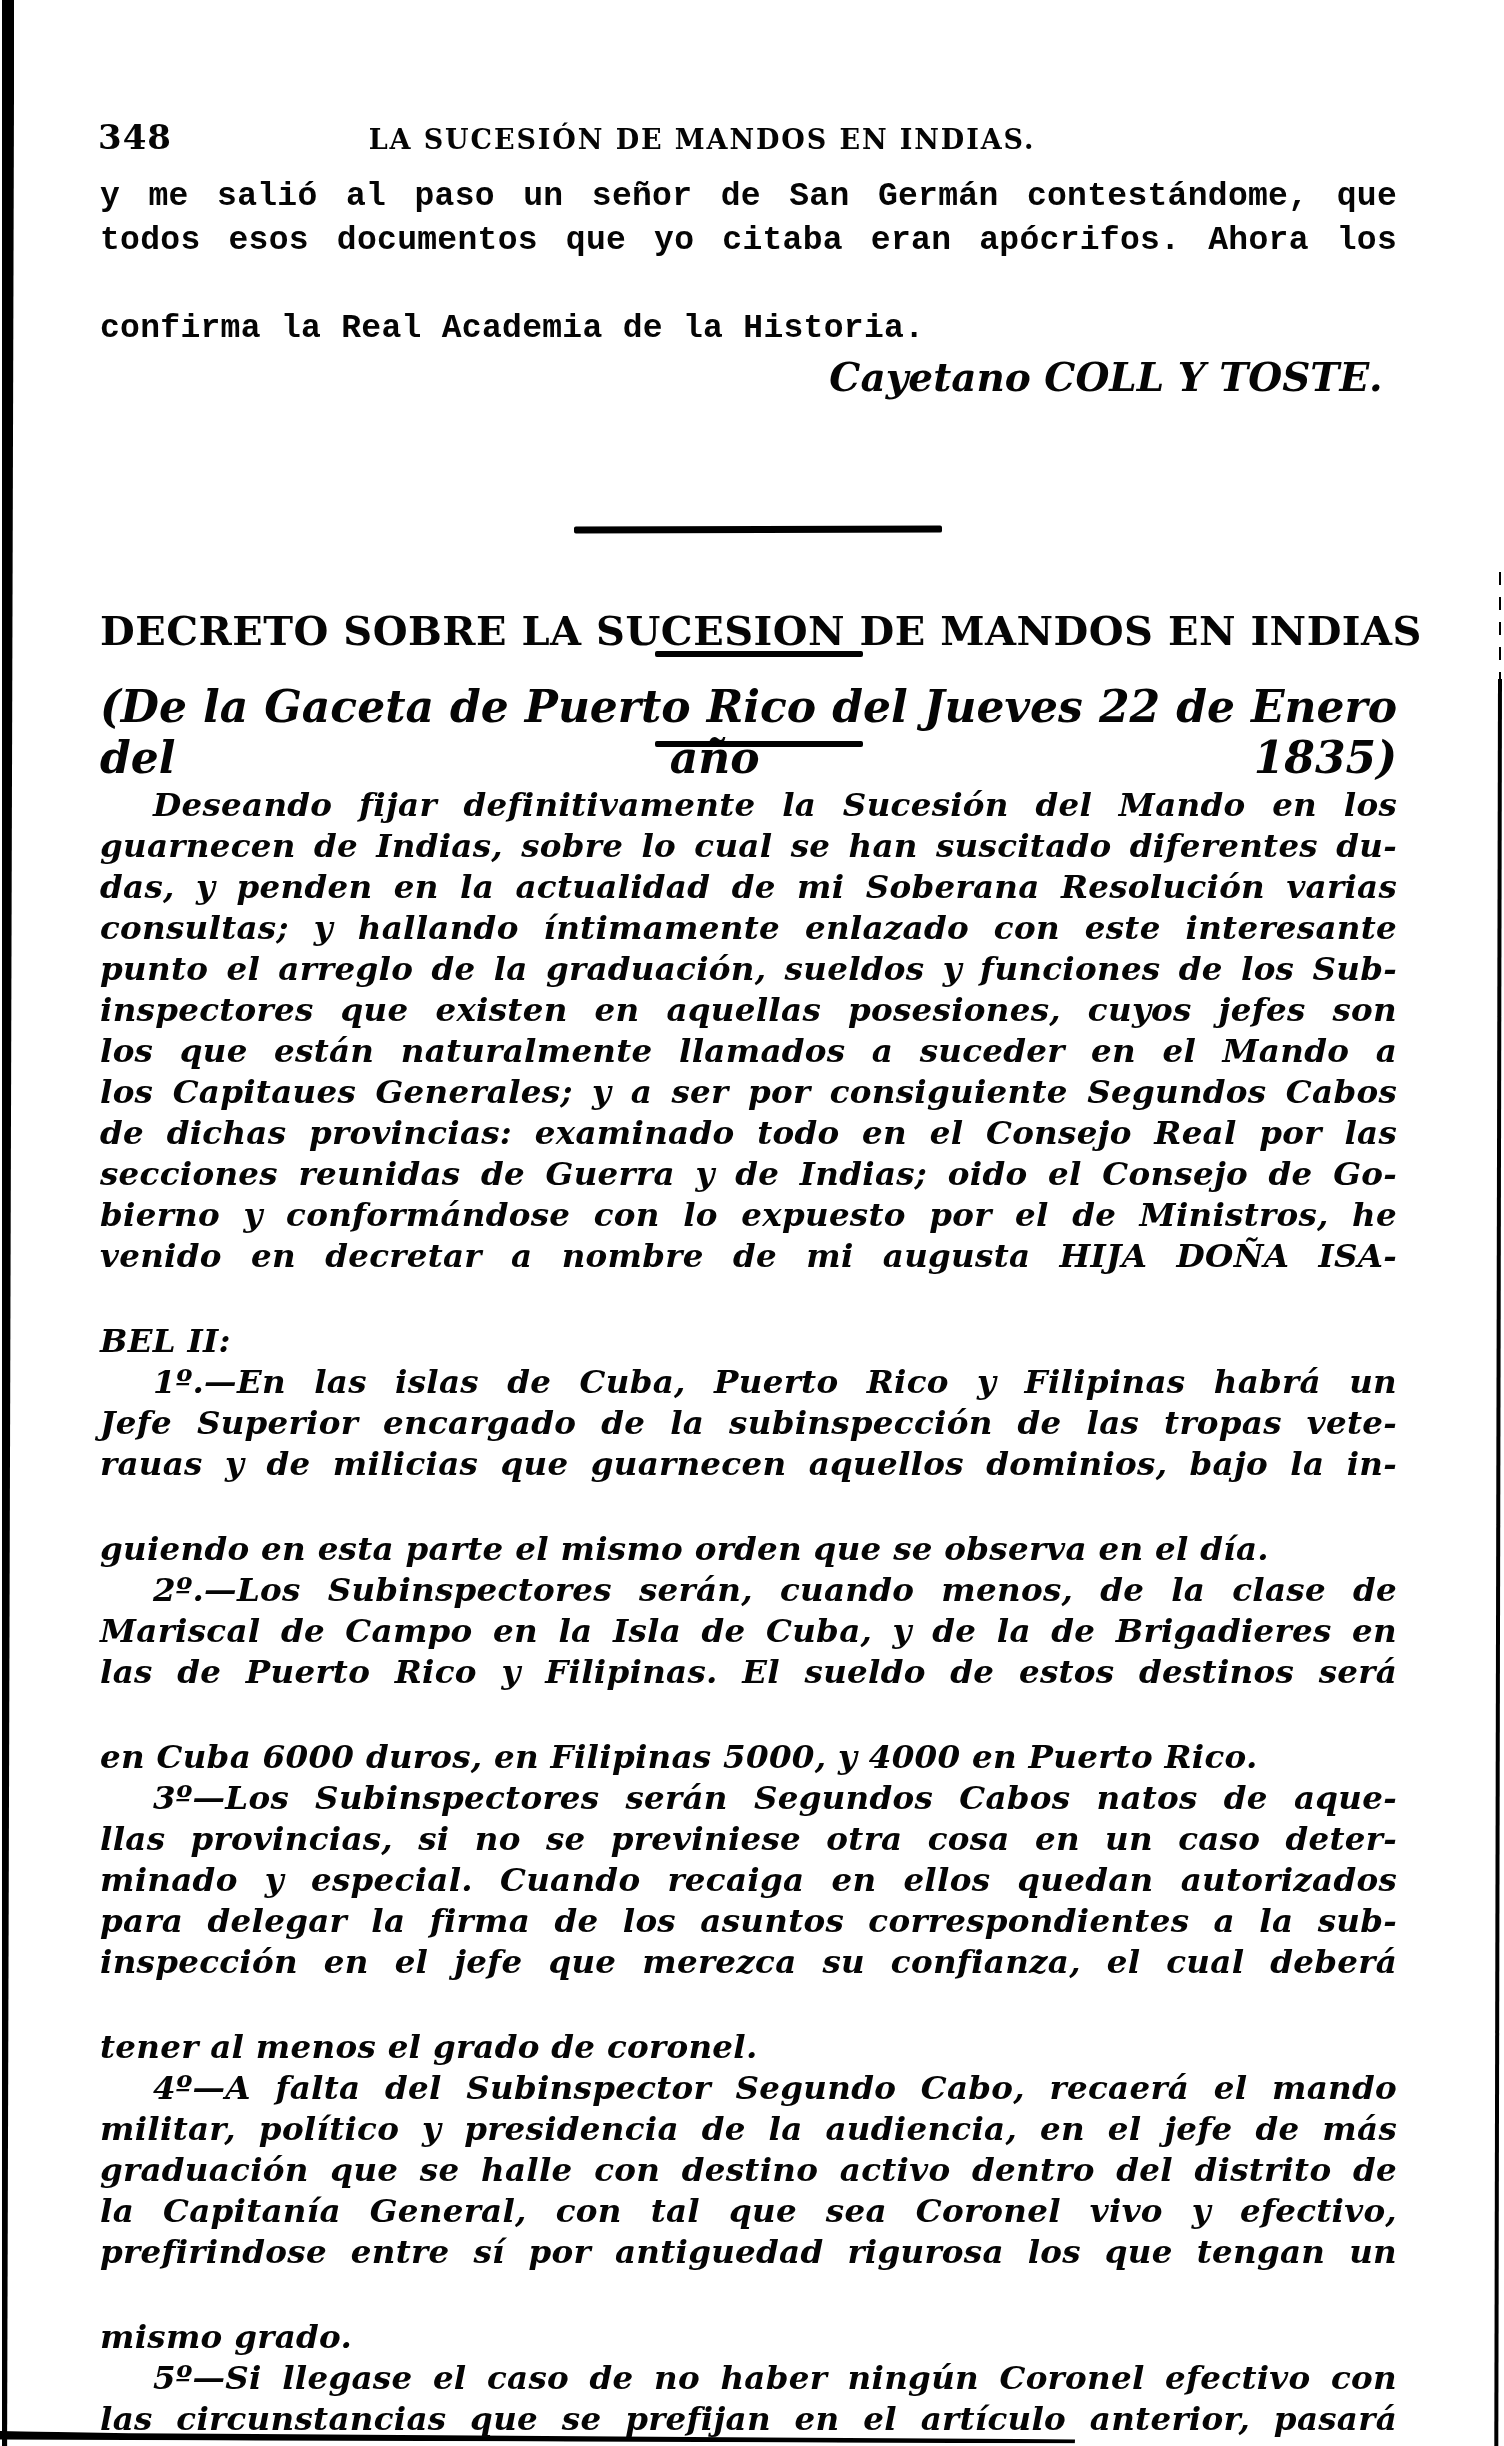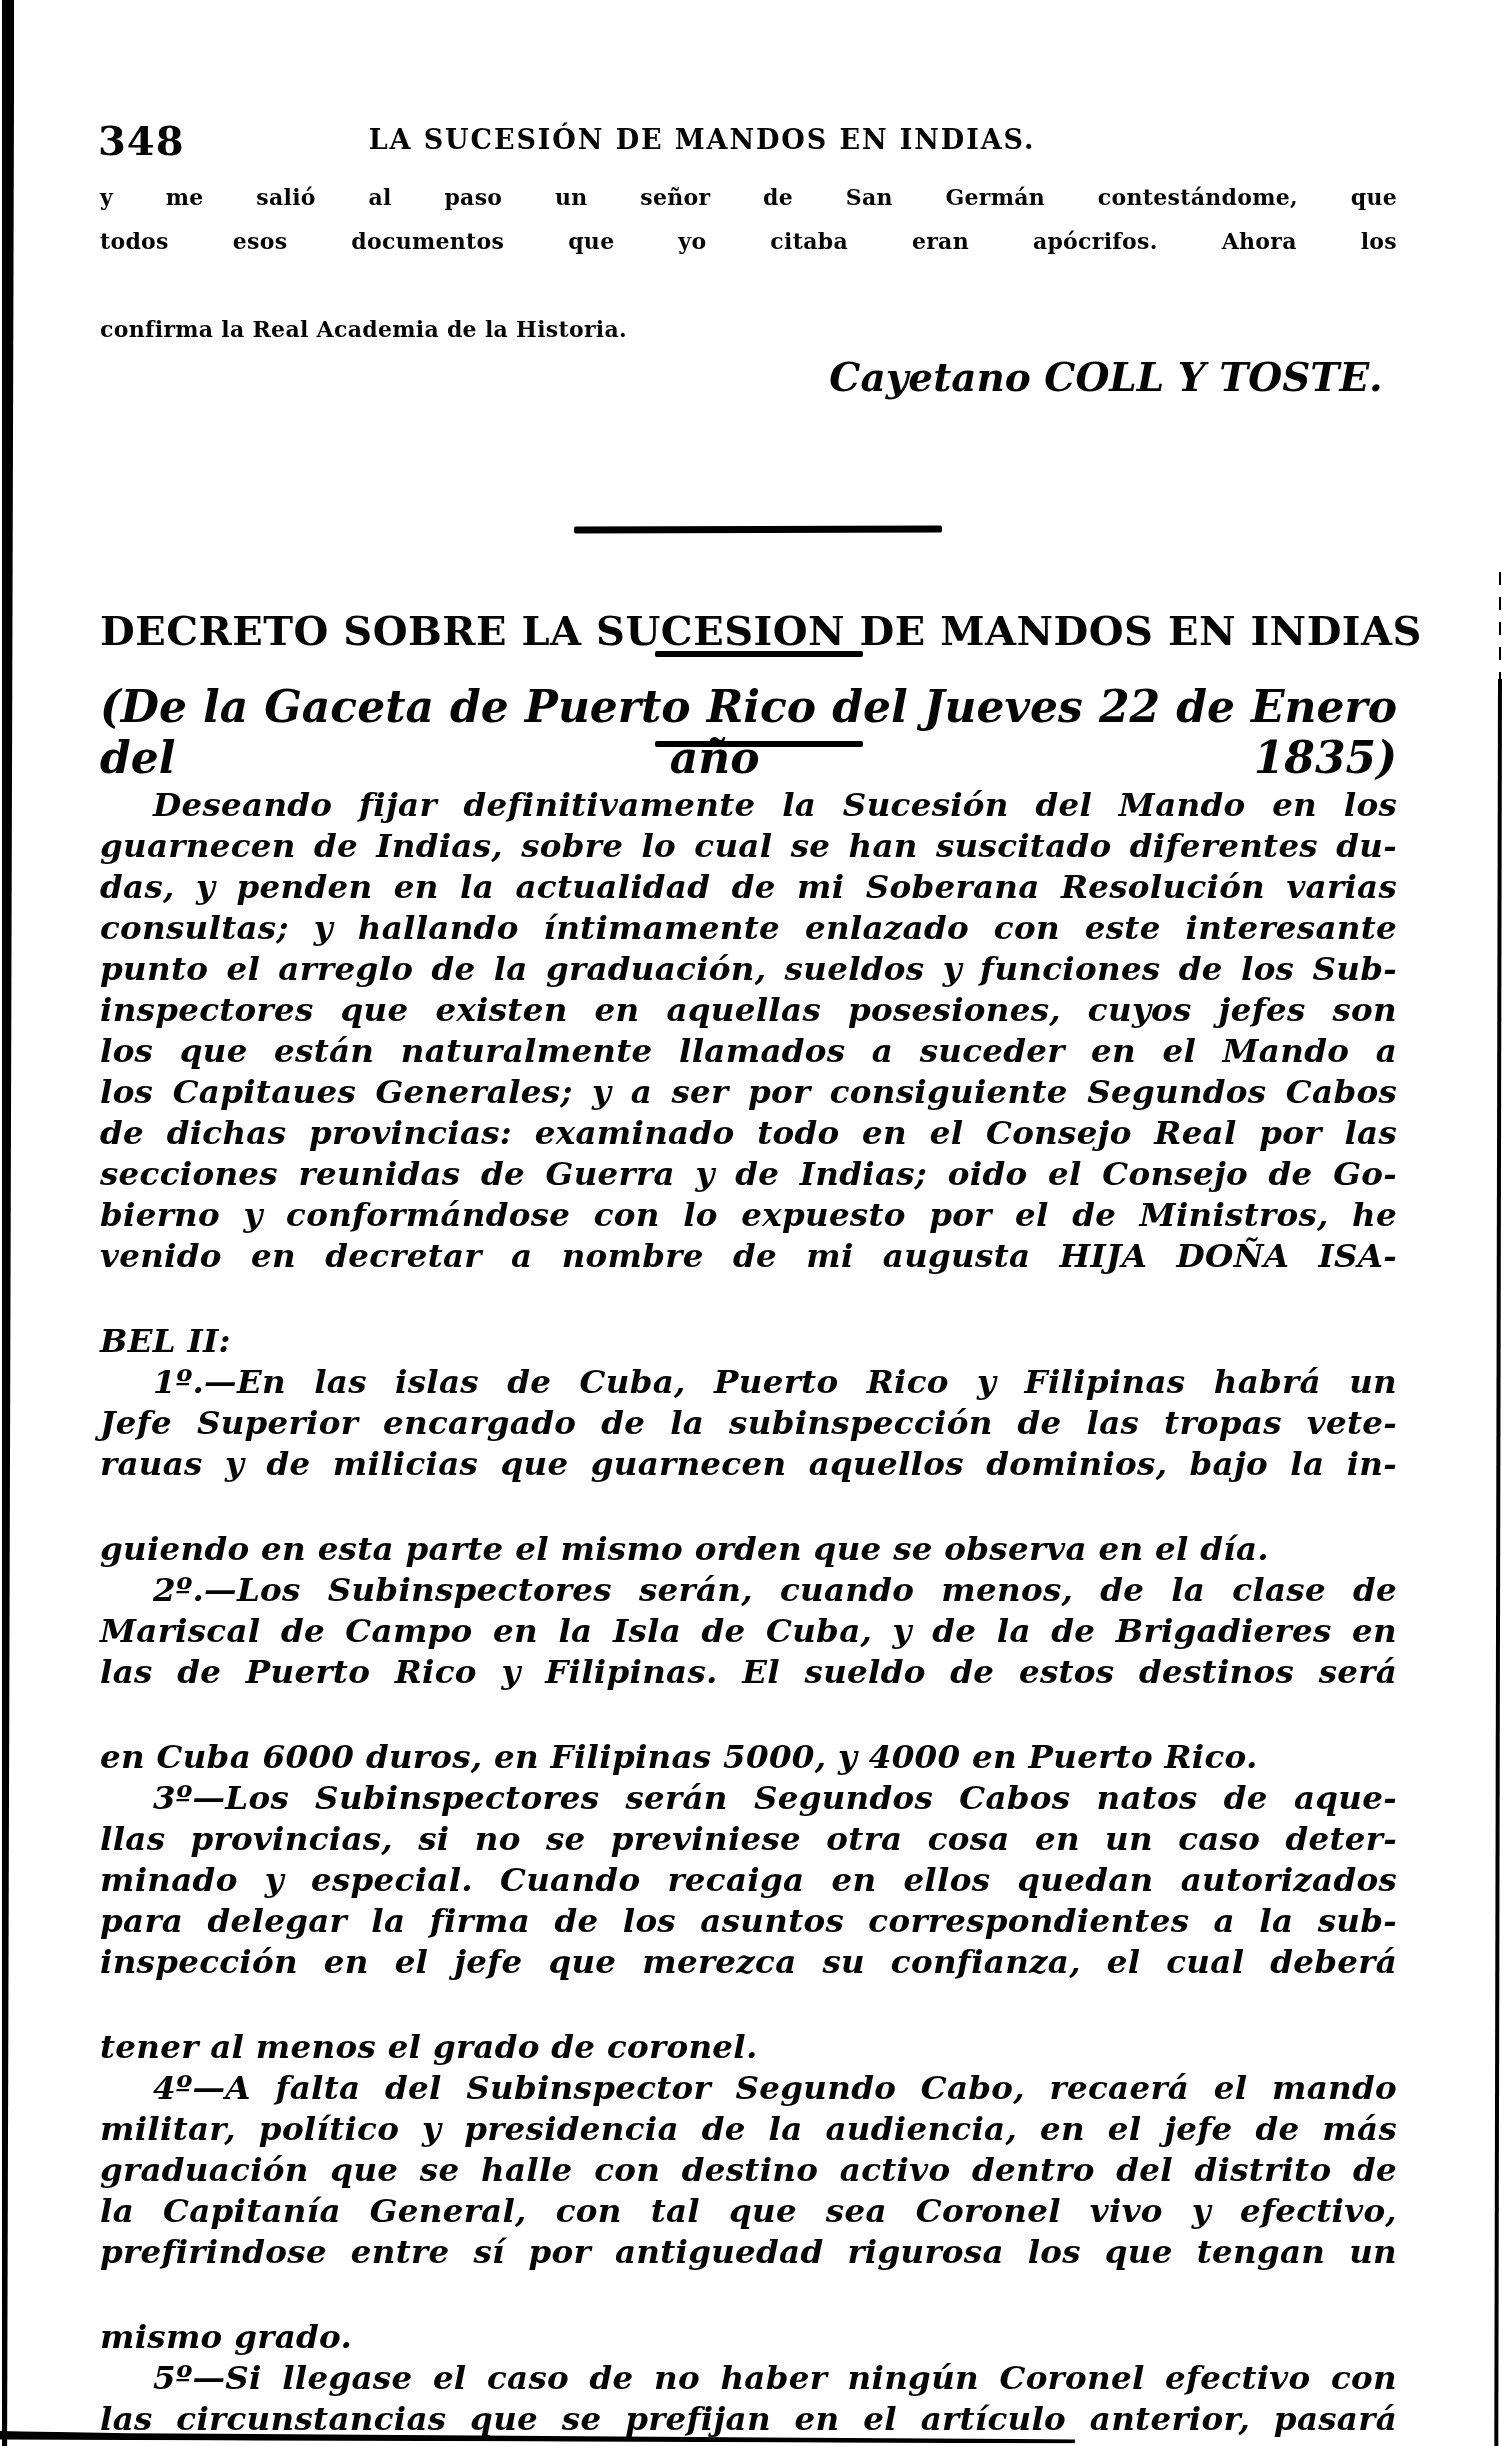--- a/index.html
+++ b/index.html
@@ -32,34 +32,34 @@
   .edge-bottom {
     position: absolute; left: 0; top: 2431px; width: 1075px; height: 8.6px;
     background: #000;
     transform: rotate(0.2deg); transform-origin: left top;
     clip-path: polygon(0 0, 12% 20%, 100% 55%, 100% 100%, 0 100%);
   }
 
   
   .page-number {
     position: absolute; left: 98px; top: 117px;
-    font-size: 40px; letter-spacing: 1px;
+    font-size: 34px; letter-spacing: 1px;
   }
   .running-title {
     position: absolute; left: 100px; top: 124px; width: 1204px;
     text-align: center; font-size: 27px; letter-spacing: 1.9px;
   }
 
   
   .col { position: absolute; left: 100px; width: 1297px; }
   .ln  { text-align: justify; text-align-last: justify; letter-spacing: 0.3px; }
   .ln.last { text-align-last: left; margin-top: 44px; }
   .ln.ind  { text-indent: 53px; }
 
-  .intro-paragraph { top: 175px; font-size: 22px; line-height: 44px; }
+  .intro-paragraph { top: 175px; font-size: 33px; line-height: 44px; font-family: Liberation Mono, monospace; }
 
   .signature {
     position: absolute; left: 100px; top: 354px; width: 1297px;
     box-sizing: border-box; padding-right: 14.3px;
     text-align: right; font-style: italic; font-size: 39px;
   }
   .dateline {
     position: absolute; left: 129px; top: 427px;
     font-size: 36px;
   }

